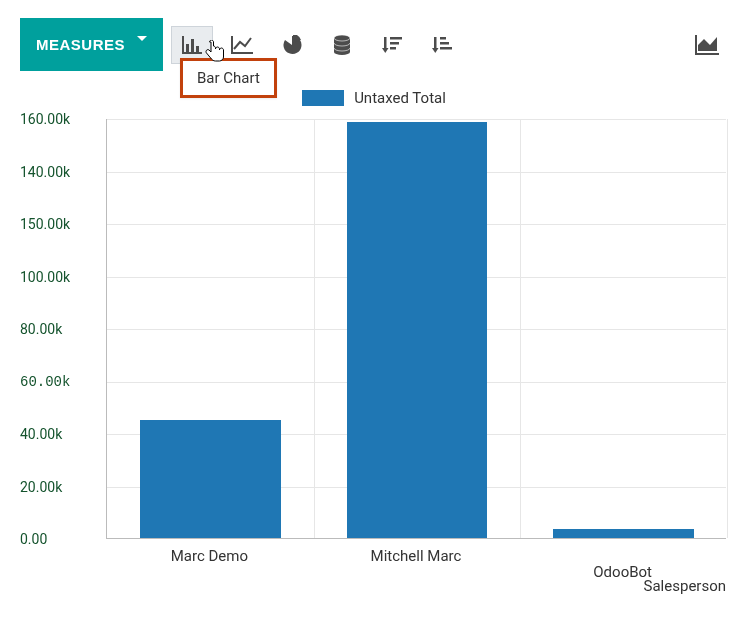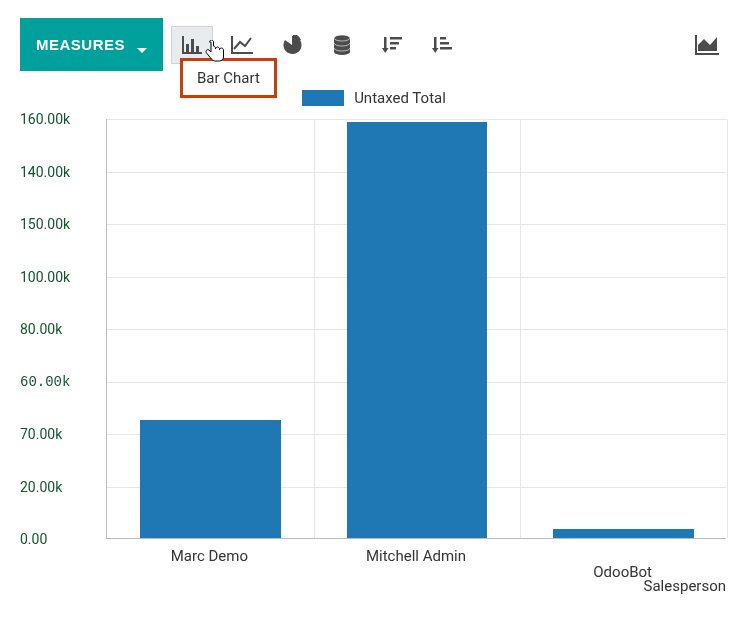--- a/index.html
+++ b/index.html
@@ -19,21 +19,21 @@
   }
   .measures-btn {
     background: #00a09d;
     color: #fff;
     border: none;
     padding: 18px 16px;
     font-size: 15px;
     font-weight: 600;
     letter-spacing: 0.5px;
     display: flex;
-    align-items: flex-end;
+    align-items: flex-start;
     gap: 12px;
     cursor: pointer;
   }
   .measures-caret {
     width: 0; height: 0;
     border-left: 5px solid transparent;
     border-right: 5px solid transparent;
     border-top: 5px solid #fff;
   }
   .tool-icon-btn {
@@ -263,21 +263,21 @@
 
 <div class="legend">
   <div class="legend-swatch"></div>
   <div class="legend-label">Untaxed Total</div>
 </div>
 
 <div class="chart-area" style="height:490px;">
   <div class="y-axis" id="y-axis">
       <div class="y-tick" style="top: 420px;">0.00</div>
       <div class="y-tick" style="top: 367.5px;">20.00k</div>
-      <div class="y-tick" style="top: 315px;">70.00k</div>
+      <div class="y-tick" style="top: 315px;">40.00k</div>
       <div class="y-tick" style="top: 262.5px; font-family: Liberation Mono, monospace;">60.00k</div>
       <div class="y-tick" style="top: 210px;">80.00k</div>
       <div class="y-tick" style="top: 157.5px;">100.00k</div>
       <div class="y-tick" style="top: 105px;">150.00k</div>
       <div class="y-tick" style="top: 52.5px;">140.00k</div>
       <div class="y-tick" style="top: 0px;">160.00k</div>
     </div>
   <div class="plot" id="plot">
       <div class="gridline" style="top: 367.5px;"></div>
       <div class="gridline" style="top: 315px;"></div>
@@ -289,17 +289,17 @@
       <div class="gridline" style="top: 0px;"></div>
       <div class="cat-line" style="left: 206.667px;"></div>
       <div class="bar" style="left: 33.0667px; width: 140.533px; height: 118.125px; background: rgb(31, 119, 180);"></div>
       <div class="cat-line" style="left: 413.333px;"></div>
       <div class="bar" style="left: 239.733px; width: 140.533px; height: 416.062px; background: rgb(31, 119, 180);"></div>
       <div class="cat-line" style="left: 620px;"></div>
       <div class="bar" style="left: 446.4px; width: 140.533px; height: 9.1875px; background: rgb(31, 119, 180);"></div>
     </div>
   <div class="x-labels" id="x-labels">
       <div class="x-label" style="left: 103.333px;">Marc Demo</div>
-      <div class="x-label" style="left: 310px;">Mitchell Admin</div>
+      <div class="x-label" style="left: 310px;">Mitchell Marc</div>
       <div class="x-label" style="left: 516.667px; margin-top: 16px;">OdooBot</div>
     </div>
   <div class="x-title">Salesperson</div>
 </div>
 
 </body></html>

